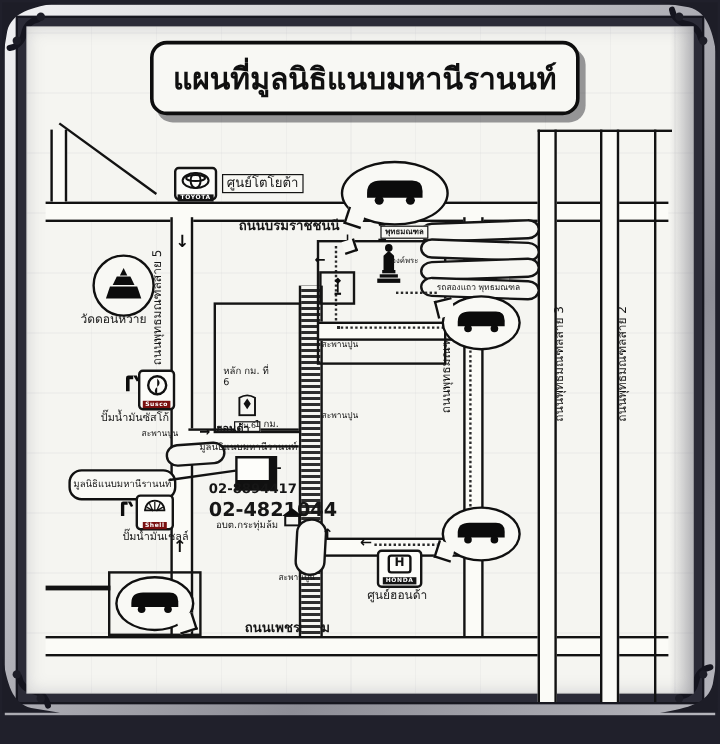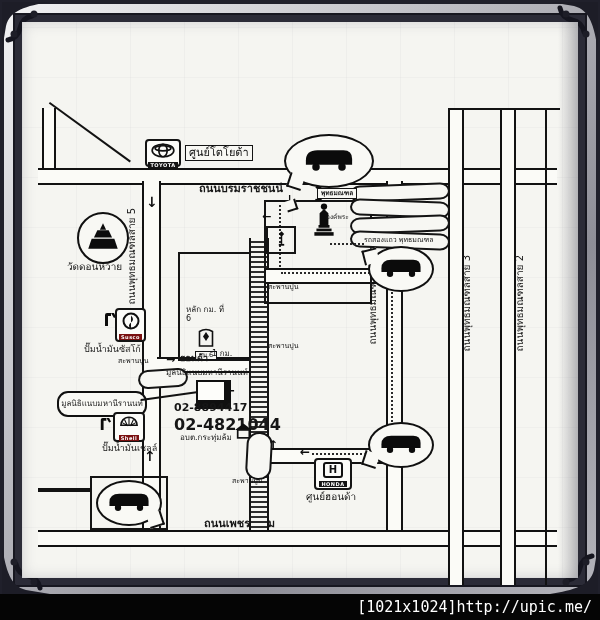--- a/index.html
+++ b/index.html
@@ -108,20 +108,21 @@
           <circle cx="14" cy="34" r="3.5" fill="#1d1d27"></circle>
         </g>
       </svg>
   </div>
 
   <div class="paper">
     <div class="scan-grid"></div>
     <div class="scan-shadow"></div>
   </div>
 
+  <div class="title-box" style="left:125px;top:34px;width:352px;height:56px;">แผนที่มูลนิธิแนบมหานีรานนท์</div>
 
   <div class="road-h" style="left:38px;top:168px;width:519px;height:13px;"></div>
   <div class="lbl" style="left:199px;top:183px;font-size:11px;font-weight:bold;">ถนนบรมราชชนนี</div>
 
   <div class="road-h" style="left:38px;top:530px;width:519px;height:13px;"></div>
   <div class="lbl" style="left:204px;top:518px;font-size:11px;font-weight:bold;">ถนนเพชรเกษม</div>
 
   <div class="road-v" style="left:142px;top:181px;width:15px;height:349px;"></div>
   <div class="lbl vlbl" style="left:127px;top:208px;font-size:10px;">ถนนพุทธมณฑลสาย 5</div>
 
@@ -306,14 +307,13 @@
 
   <div class="bubble" style="left:96px;top:480px;width:62px;height:42px;">
     <span><svg width="44" height="22" viewBox="0 0 36 18" fill="#0b0b0b">
           <path d="M2 10Q2 3 10 3h18q6 0 6 6v4H2z"></path>
           <circle cx="9" cy="14.5" r="2.6"></circle>
           <circle cx="27" cy="14.5" r="2.6"></circle>
         </svg></span>
   </div>
   <div class="tail dr" style="left:148px;top:512px;"></div>
 
-  <div class="caption-bar">[1021x1024]http://upic.me/</div>
 </div>
 
 </body></html>

